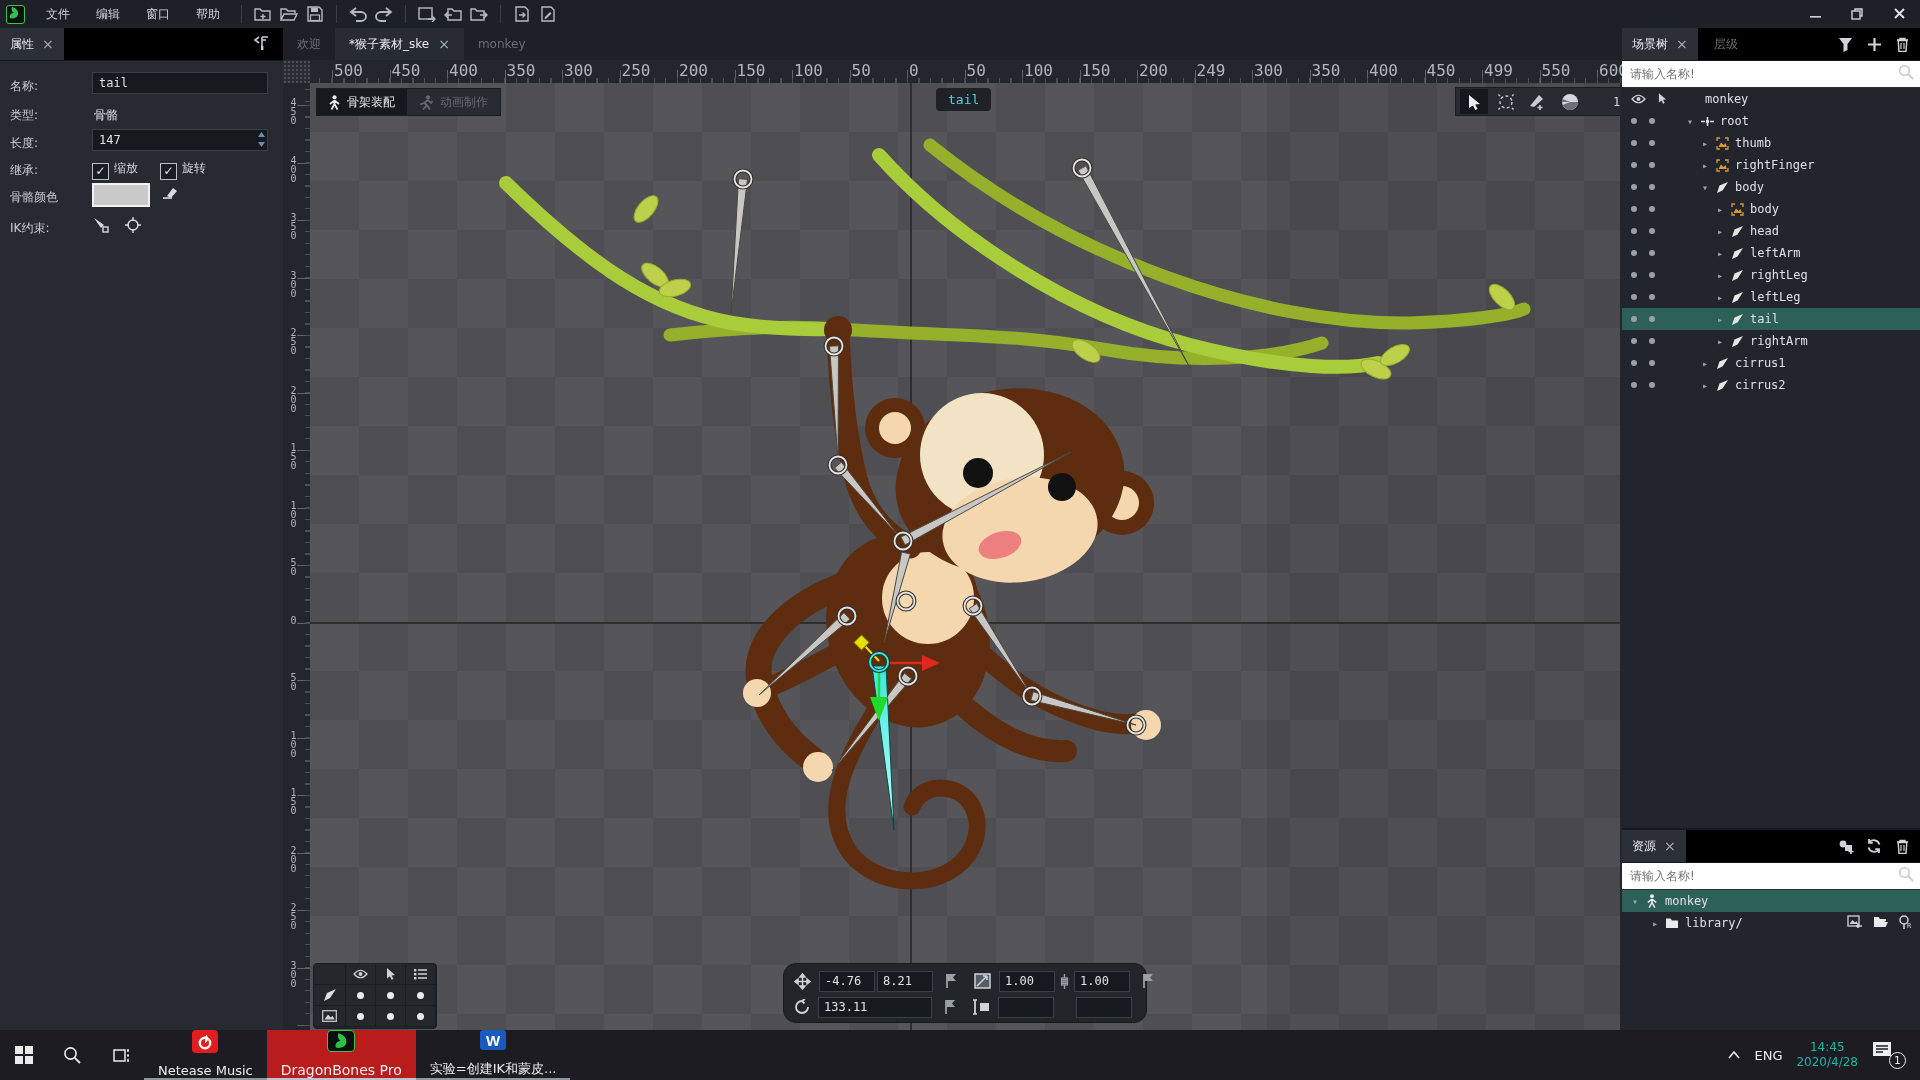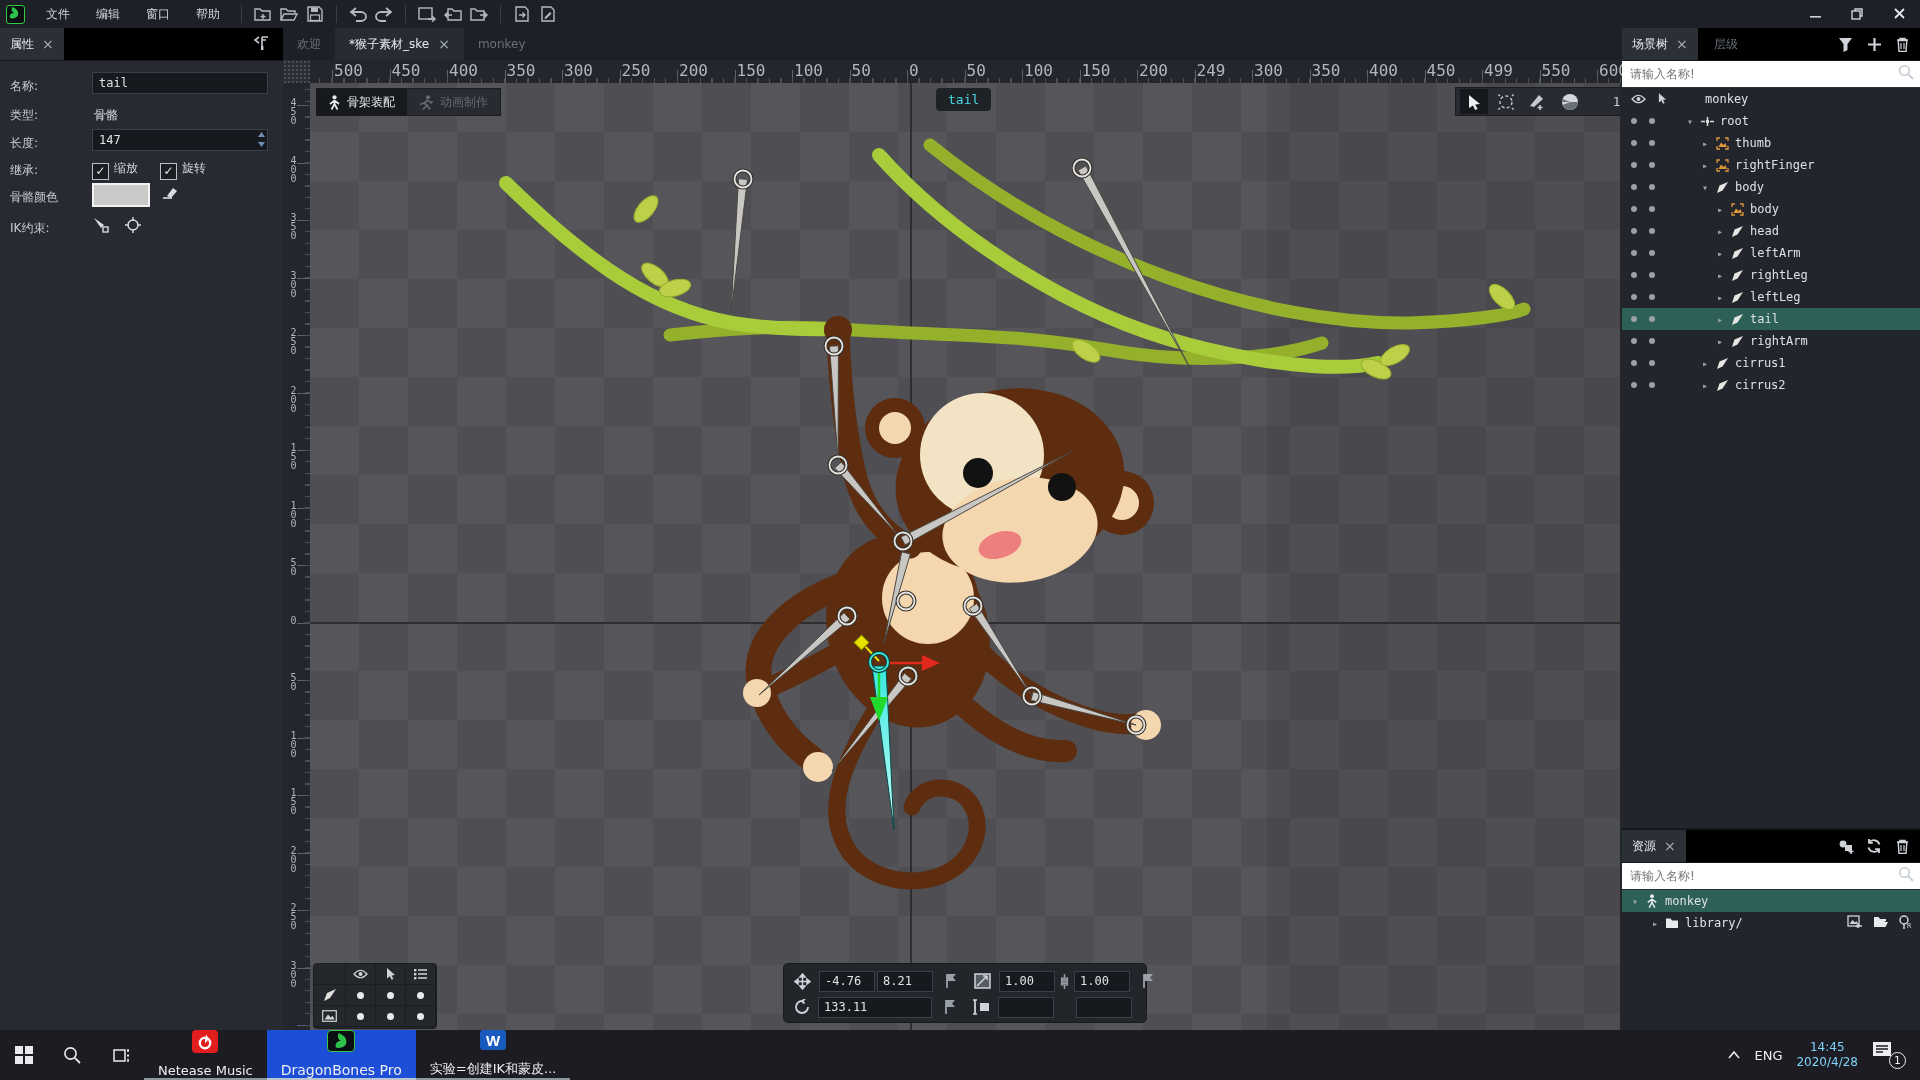--- a/index.html
+++ b/index.html
@@ -58,43 +58,43 @@
   #canvas-toolbar{left:1145px;top:4px;height:27px;display:flex;align-items:center;background:#282c32;border:1px solid #191c21;padding:0 4px;gap:4px;}
   .ctico{width:28px;height:25px;display:flex;align-items:center;justify-content:center;}
   .ctico.on{background:#15181c;}
   #zoom-label{padding:0 6px;color:#d0d4da;font-family:"DejaVu Sans Mono",monospace;margin-left:19px;}
   
   #grid-widget{left:3px;top:880px;width:122px;height:64px;background:#24272c;border-radius:4px;border:1px solid #1a1d21;
      display:grid;grid-template-columns:32px 30px 30px 30px;grid-template-rows:21px 21px 21px;}
   .gcell{display:flex;align-items:center;justify-content:center;border-right:1px solid #1a1d21;border-bottom:1px solid #1a1d21;}
   .gdot{width:7px;height:7px;border-radius:50%;background:#e8eaec;}
   
-  #xform-bar{left:473px;top:880px;width:362px;height:58px;background:#22262b;border-radius:5px;border:1px solid #17191d;}
+  #xform-bar{left:473px;top:880px;width:362px;height:58px;background:#22262b;border-radius:13px;border:1px solid #17191d;}
   .xrow{position:absolute;left:0;width:100%;height:24px;display:flex;align-items:center;}
   .xfield{background:#16191e;border:1px solid #3a4049;color:#dfe3e8;height:21px;box-sizing:border-box;
           font-family:"DejaVu Sans Mono",monospace;font-size:12px;padding:0 5px;}
   
   #right-panel{left:1622px;top:28px;width:298px;height:1002px;background:#22262c;}
   .search-row{position:relative;height:26px;background:#ffffff;border-bottom:1px solid #2c3037;}
   .search-row input{position:absolute;left:6px;top:2px;width:250px;height:20px;background:transparent;border:none;outline:none;color:#8b919a;font-family:"DejaVu Sans",sans-serif;font-size:12px;}
   .hico{width:24px;height:24px;display:flex;align-items:center;justify-content:center;}
   .trow{position:relative;height:22px;display:flex;align-items:center;font-family:"DejaVu Sans Mono",monospace;font-size:12px;color:#dde1e6;}
   .trow.sel{background:#2d6057;}
   .tgut{position:absolute;left:0;top:0;width:46px;height:22px;display:flex;align-items:center;gap:12px;padding-left:9px;box-sizing:border-box;}
   .dot{width:6px;height:6px;border-radius:50%;background:#9aa0a8;}
   .tarrow{color:#9aa0a8;font-size:10px;width:12px;display:inline-block;}
   .ticon{width:16px;display:inline-flex;justify-content:center;margin-right:5px;}
   
   #taskbar{left:0;top:1030px;width:1920px;height:50px;background:#1d1c22;display:flex;align-items:stretch;}
   .tb-btn{display:flex;align-items:center;justify-content:center;width:48px;}
   .tb-app{display:flex;align-items:center;gap:10px;padding:0 14px;border-bottom:2px solid #8f979e;flex-direction:column;}
-  .tb-app.active{background:#1d4ed8;border-bottom-color:#b9c6d2;align-items:center;}
+  .tb-app.active{background:#b91c1c;border-bottom-color:#b9c6d2;align-items:center;}
   .tb-app .applabel{color:#eceef1;font-size:13px;}
   #tray{margin-left:auto;display:flex;align-items:center;gap:14px;padding-right:14px;}
-  #clock{text-align:center;color:#7dd3fc;font-size:12px;line-height:15px;}
+  #clock{text-align:center;color:#14b8a6;font-size:12px;line-height:15px;}
 </style>
 </head>
 <body>
 
 <div id="root">
 
   <div id="titlebar" class="abs">
     <div id="logo">
       <svg width="14" height="14" viewBox="0 0 14 14">
           <path d="M3 12 C2 8 5 7 7 7 C5 6 4 4 5 1 C9 2 12 5 11 9 C10 12 6 13 3 12 Z" fill="#2ec24a"></path>

